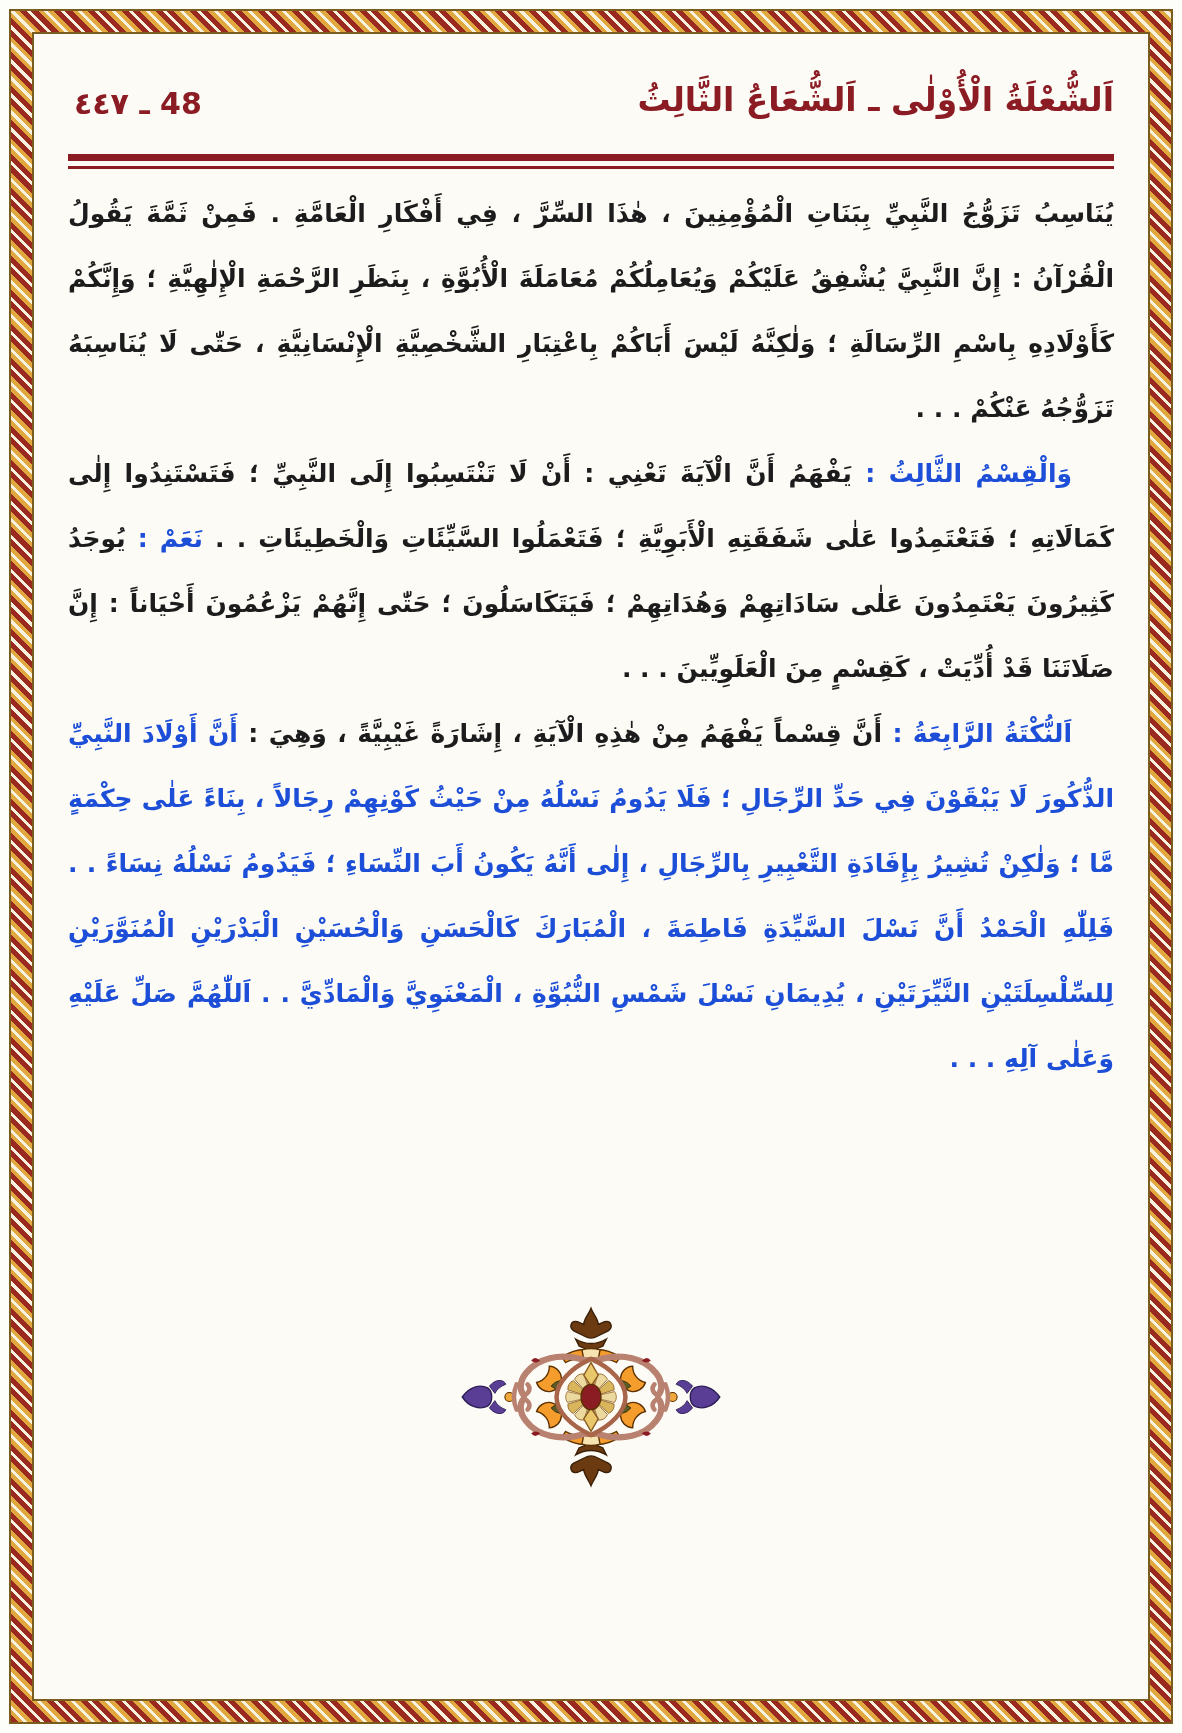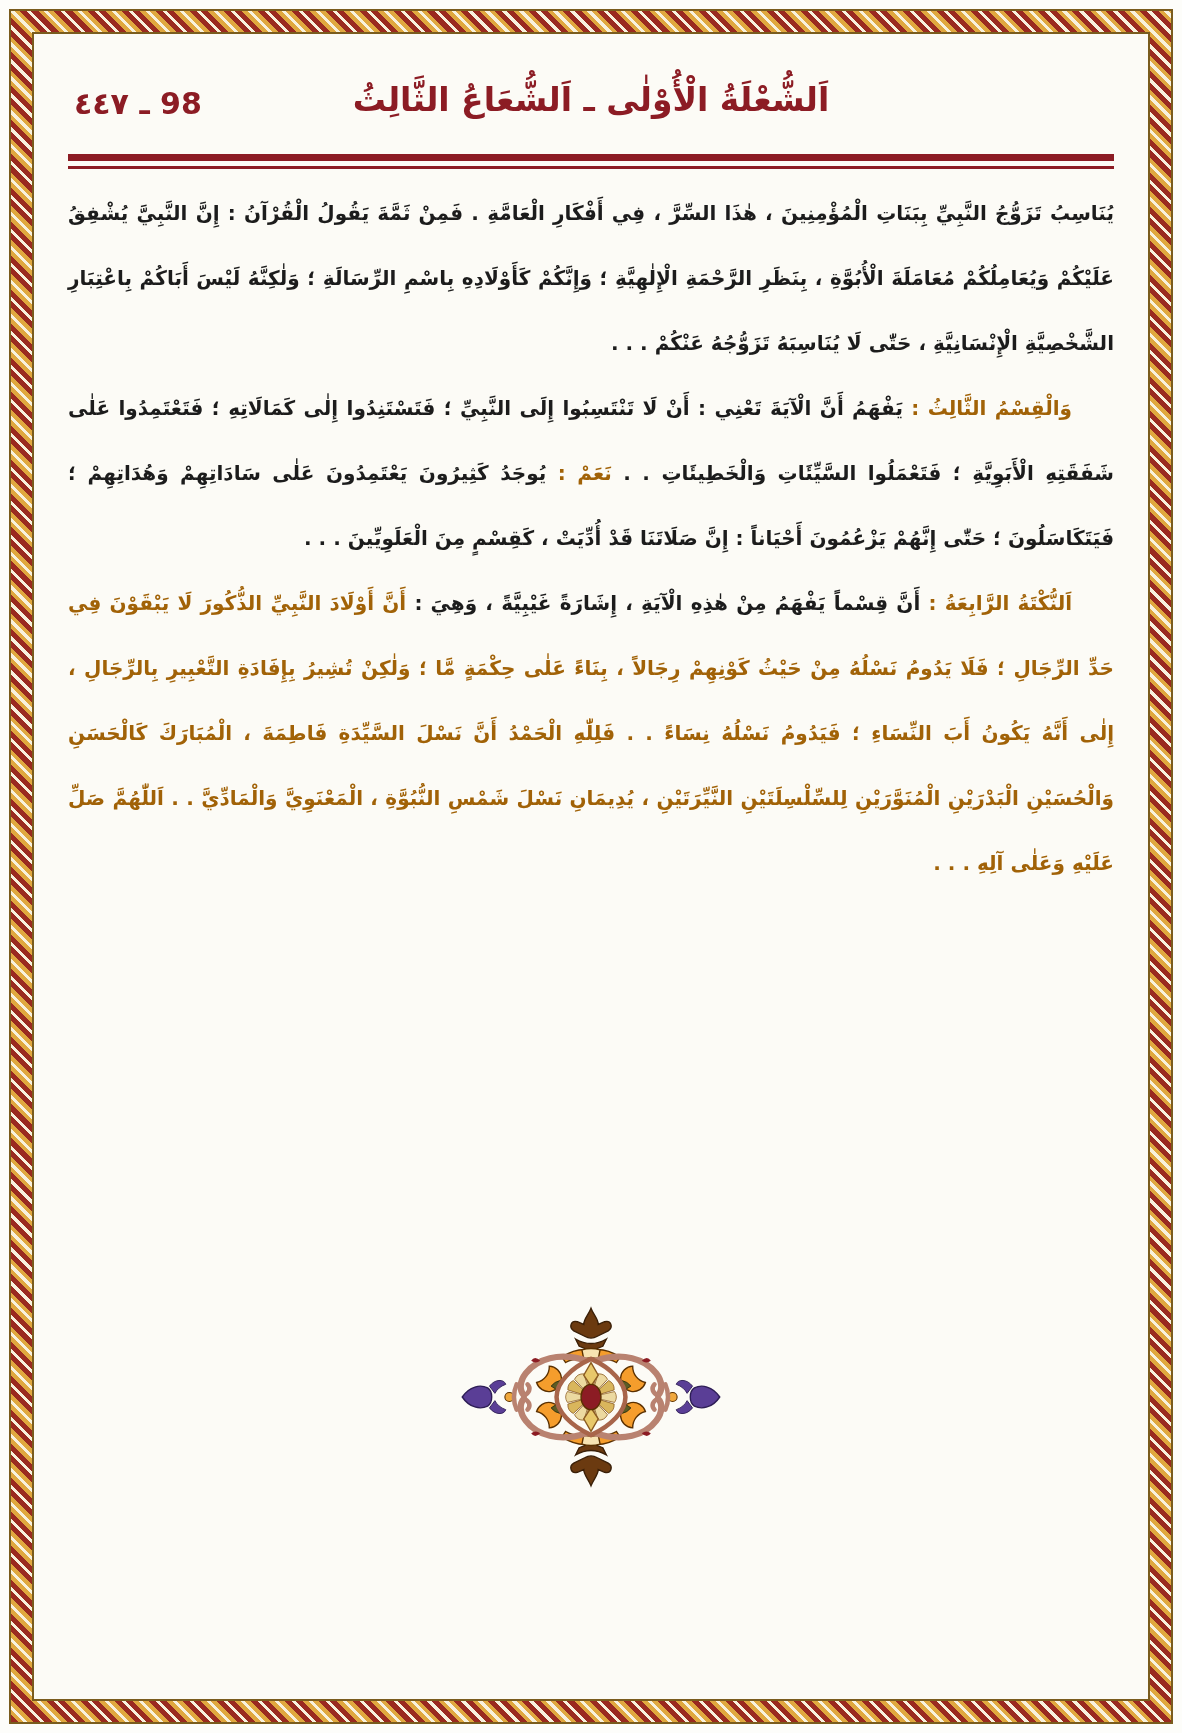--- a/index.html
+++ b/index.html
@@ -22,52 +22,52 @@
     background:#fcfbf6;border:2px solid #7a5c1e;
     padding:0 34px;overflow:hidden;
   }
   
   .hdr{position:relative;margin-top:46px;height:66px;}
   .pagenum{
     position:absolute;left:6px;top:6px;
     color:#8c1c24;font-weight:700;font-size:30px;direction:rtl;
   }
   .title{
-    position:absolute;left:0;right:0;top:0;text-align:center;
+    position:absolute;left:0;right:0;top:0;
     color:#8c1c24;font-weight:700;font-size:33px;direction:rtl;
   }
   .rule{
     margin:8px 0 0 0;height:5px;
     border-top:7px solid #8c1c24;border-bottom:3px solid #8c1c24;
   }
   
   .body{display:block;margin-top:12px;direction:rtl;}
   .para{
     margin:0;padding:0;
-    font-size:20px;line-height:65px;font-weight:700;
+    font-size:25px;line-height:65px;font-weight:700;
     color:#1c1c1c;text-align:justify;
   }
-  .para .seg.red{color:#a16207;}
+  .para .seg.red{color:#1d4ed8;}
   .indent-small{text-indent:42px;}
   .indent-large{text-indent:58px;}
   
   .ornament{
     position:absolute;top:1272px;left:50%;transform:translateX(-50%);
     width:272px;height:182px;
   }
 </style>
 </head>
 <body>
 
 <div class="page">
   <div class="braid">
     <div class="inner">
 
       <div class="hdr">
-        <div class="pagenum">98 ـ ٤٤٧</div>
+        <div class="pagenum">48 ـ ٤٤٧</div>
         <div class="title">اَلشُّعْلَةُ الْأُوْلٰى ـ اَلشُّعَاعُ الثَّالِثُ</div>
       </div>
 
       <div class="rule"></div>
 
       <main class="body">
           <p class="para"><span class="seg">يُنَاسِبُ تَزَوُّجُ النَّبِيِّ بِبَنَاتِ الْمُؤْمِنِينَ ، هٰذَا السِّرَّ ، فِي أَفْكَارِ الْعَامَّةِ . فَمِنْ ثَمَّةَ يَقُولُ الْقُرْآنُ : إِنَّ النَّبِيَّ يُشْفِقُ عَلَيْكُمْ وَيُعَامِلُكُمْ مُعَامَلَةَ الْأُبُوَّةِ ، بِنَظَرِ الرَّحْمَةِ الْإِلٰهِيَّةِ ؛ وَإِنَّكُمْ كَأَوْلَادِهِ بِاسْمِ الرِّسَالَةِ ؛ وَلٰكِنَّهُ لَيْسَ أَبَاكُمْ بِاعْتِبَارِ الشَّخْصِيَّةِ الْإِنْسَانِيَّةِ ، حَتّٰى لَا يُنَاسِبَهُ تَزَوُّجُهُ عَنْكُمْ . . .</span></p>
           <p class="para indent-small"><span class="seg red">وَالْقِسْمُ الثَّالِثُ : </span><span class="seg">يَفْهَمُ أَنَّ الْآيَةَ تَعْنِي : أَنْ لَا تَنْتَسِبُوا إِلَى النَّبِيِّ ؛ فَتَسْتَنِدُوا إِلٰى كَمَالَاتِهِ ؛ فَتَعْتَمِدُوا عَلٰى شَفَقَتِهِ الْأَبَوِيَّةِ ؛ فَتَعْمَلُوا السَّيِّئَاتِ وَالْخَطِيئَاتِ . . </span><span class="seg red">نَعَمْ : </span><span class="seg">يُوجَدُ كَثِيرُونَ يَعْتَمِدُونَ عَلٰى سَادَاتِهِمْ وَهُدَاتِهِمْ ؛ فَيَتَكَاسَلُونَ ؛ حَتّٰى إِنَّهُمْ يَزْعُمُونَ أَحْيَاناً : إِنَّ صَلَاتَنَا قَدْ أُدِّيَتْ ، كَقِسْمٍ مِنَ الْعَلَوِيِّينَ . . .</span></p>
           <p class="para indent-small"><span class="seg red">اَلنُّكْتَةُ الرَّابِعَةُ : </span><span class="seg">أَنَّ قِسْماً يَفْهَمُ مِنْ هٰذِهِ الْآيَةِ ، إِشَارَةً غَيْبِيَّةً ، وَهِيَ : </span><span class="seg red">أَنَّ أَوْلَادَ النَّبِيِّ الذُّكُورَ لَا يَبْقَوْنَ فِي حَدِّ الرِّجَالِ ؛ فَلَا يَدُومُ نَسْلُهُ مِنْ حَيْثُ كَوْنِهِمْ رِجَالاً ، بِنَاءً عَلٰى حِكْمَةٍ مَّا ؛ وَلٰكِنْ تُشِيرُ بِإِفَادَةِ التَّعْبِيرِ بِالرِّجَالِ ، إِلٰى أَنَّهُ يَكُونُ أَبَ النِّسَاءِ ؛ فَيَدُومُ نَسْلُهُ نِسَاءً . . فَلِلّٰهِ الْحَمْدُ أَنَّ نَسْلَ السَّيِّدَةِ فَاطِمَةَ ، الْمُبَارَكَ كَالْحَسَنِ وَالْحُسَيْنِ الْبَدْرَيْنِ الْمُنَوَّرَيْنِ لِلسِّلْسِلَتَيْنِ النَّيِّرَتَيْنِ ، يُدِيمَانِ نَسْلَ شَمْسِ النُّبُوَّةِ ، الْمَعْنَوِيَّ وَالْمَادِّيَّ . . اَللّٰهُمَّ صَلِّ عَلَيْهِ وَعَلٰى آلِهِ . . .</span></p>
         </main>

